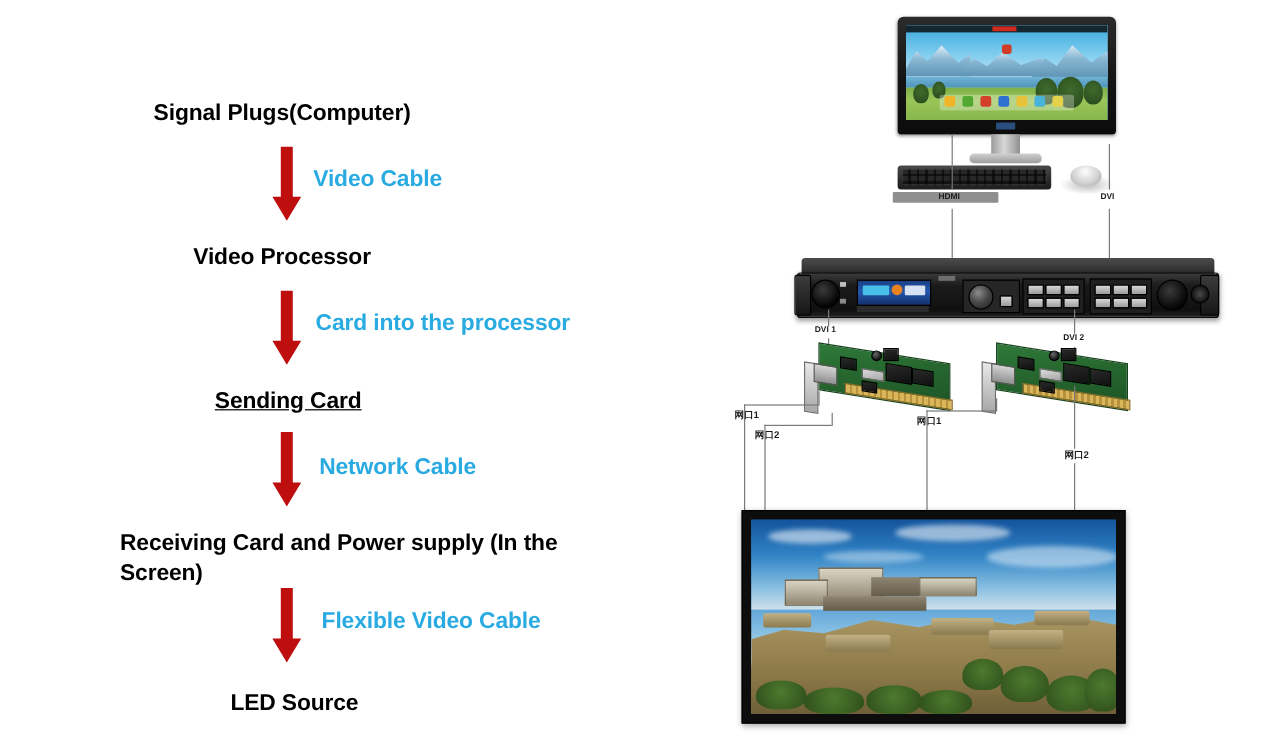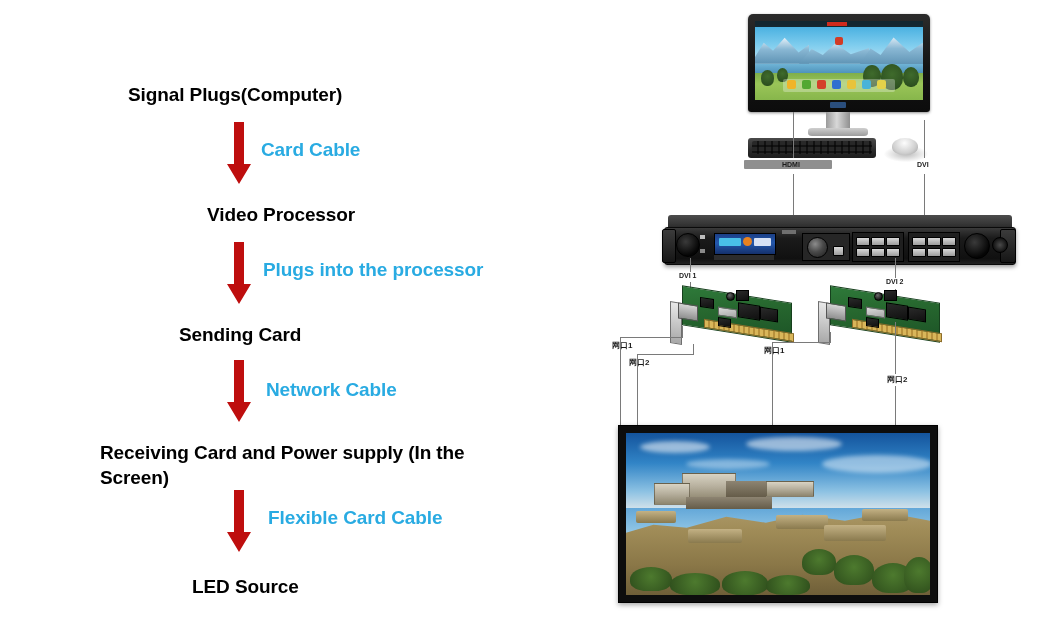--- a/index.html
+++ b/index.html
@@ -297,49 +297,49 @@
 
   <div>
 
     <div class="flow-label" style="left:128px; top:82px;">Signal Plugs(Computer)</div>
 
     <div class="arrow" style="left:224px; top:122px;">
       <svg width="30" height="64" viewBox="0 0 30 64">
         <polygon points="10,0 20,0 20,42 27,42 15,62 3,42 10,42" fill="#be0e0e"></polygon>
       </svg>
     </div>
-    <div class="cable-label" style="left:261px; top:138px; color:#29abe2;">Card Cable</div>
-
-    <div class="flow-label" style="left:161px; top:202px;margin-left:46px;">Video Processor</div>
+    <div class="cable-label" style="left:261px; top:138px; color:#29abe2;">Video Cable</div>
+
+    <div class="flow-label" style="left:161px; top:202px;">Video Processor</div>
 
     <div class="arrow" style="left:224px; top:242px;">
       <svg width="30" height="64" viewBox="0 0 30 64">
         <polygon points="10,0 20,0 20,42 27,42 15,62 3,42 10,42" fill="#be0e0e"></polygon>
       </svg>
     </div>
-    <div class="cable-label" style="left:263px; top:258px; color:#29abe2;">Plugs into the processor</div>
-
-    <div class="flow-label" style="left:179px; top:322px;">Sending Card</div>
+    <div class="cable-label" style="left:263px; top:258px; color:#29abe2;">Card into the processor</div>
+
+    <div class="flow-label" style="left:179px; top:322px;text-decoration:underline;">Sending Card</div>
 
     <div class="arrow" style="left:224px; top:360px;">
       <svg width="30" height="64" viewBox="0 0 30 64">
         <polygon points="10,0 20,0 20,42 27,42 15,62 3,42 10,42" fill="#be0e0e"></polygon>
       </svg>
     </div>
     <div class="cable-label" style="left:266px; top:378px; color:#29abe2;">Network Cable</div>
 
     <div class="flow-label" style="left:100px; top:440px;">Receiving Card and Power supply (In the
 Screen)</div>
 
     <div class="arrow" style="left:224px; top:490px;">
       <svg width="30" height="64" viewBox="0 0 30 64">
         <polygon points="10,0 20,0 20,42 27,42 15,62 3,42 10,42" fill="#be0e0e"></polygon>
       </svg>
     </div>
-    <div class="cable-label" style="left:268px; top:506px; color:#29abe2;">Flexible Card Cable</div>
+    <div class="cable-label" style="left:268px; top:506px; color:#29abe2;">Flexible Video Cable</div>
 
     <div class="flow-label" style="left:192px; top:574px;">LED Source</div>
   </div>
 
   <div>
 
     <div class="hw" style="left:740px; top:14px; width:200px; height:150px;">
 
       <div class="mon-body" style="left:8px; top:0; width:182px; height:98px;"></div>
 

